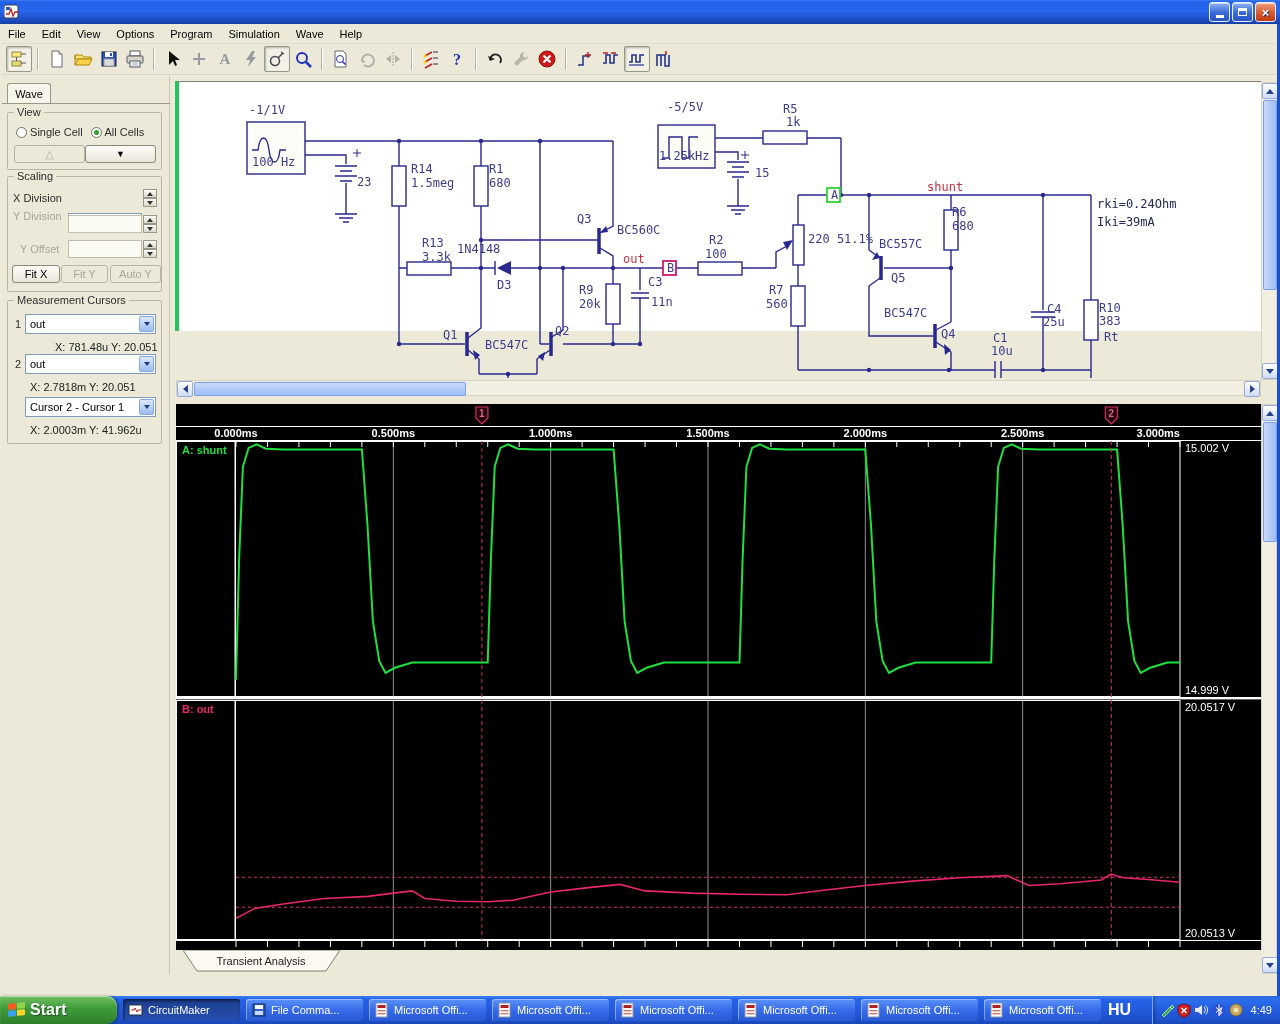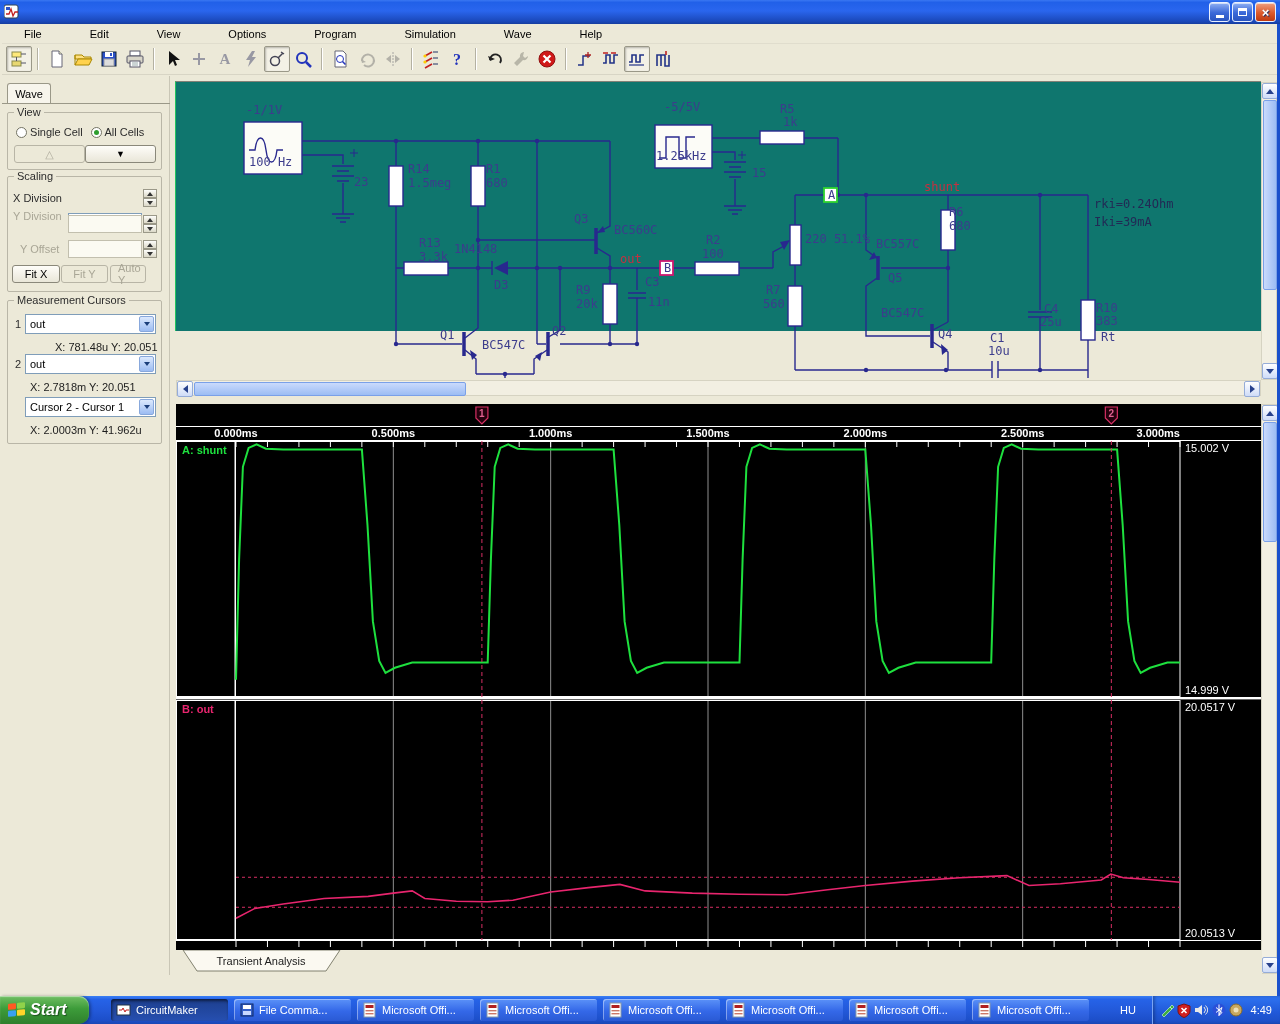--- a/index.html
+++ b/index.html
@@ -17,21 +17,21 @@
     display:flex; align-items:center; justify-content:center;
     background:linear-gradient(180deg,#8fb0f4,#3a68d8 55%,#2a55c0); box-shadow:inset 0 1px 0 rgba(255,255,255,.6); }
   .wbtn.close { background:linear-gradient(180deg,#f0a080,#dd5a2c 55%,#c03a10); }
   .glyph-min { width:8px; height:3px; background:#fff; margin-top:9px; }
   .glyph-rst { width:9px; height:8px; border:1px solid #fff; border-top:3px solid #fff; background:transparent; }
   .wbtn.close span { color:#fff; font-size:13px; font-weight:bold; line-height:1; }
 
   
   #menubar { position:absolute; left:0; top:24px; width:1280px; height:20px; background:#ece9d8;
     display:flex; align-items:center; font-size:11px; border-bottom:1px solid #e0ddcd;}
-  #menubar .mitem { padding:2px 24px; }
+  #menubar .mitem { padding:2px 8px; }
   #toolbar { position:absolute; left:0; top:44px; width:1280px; height:31px; background:#ece9d8;
     display:flex; align-items:center; padding-left:6px; border-bottom:1px solid #d8d5c5; }
   .tbtn { width:26px; height:26px; display:flex; align-items:center; justify-content:center;
     border:1px solid transparent; border-radius:2px; }
   .tbtn.pressed { border:1px solid #9a9888; background:#f3f1e6;
     box-shadow:inset 1px 1px 2px rgba(0,0,0,.25); }
   .tsep { width:2px; height:22px; margin:0 5px; border-left:1px solid #b4b1a2; border-right:1px solid #fff; }
 
   
   #sidebar { position:absolute; left:0; top:76px; width:170px; height:899px; background:#ece9d8;
@@ -59,21 +59,21 @@
   .tri-d { width:0; height:0; border-left:3px solid transparent; border-right:3px solid transparent; border-top:4px solid #333; }
   .combo { position:absolute; height:20px; background:#fff; border:1px solid #7f9db9; font-size:11px;
     padding:3px 0 0 4px; }
   .combo .drop { position:absolute; right:1px; top:1px; width:15px; height:16px; border-radius:2px;
     background:linear-gradient(#dce9fd,#9cbcf2); border:1px solid #88a8dc;
     display:flex; align-items:center; justify-content:center; }
   .readout { position:absolute; font-size:11px; color:#1c1c1c; }
 
   
   #schem-frame { position:absolute; left:175px; top:81px; width:1086px; height:250px;
-    border-top:1px solid #828177; border-left:1px solid #22c55e; background:#0f766e; }
+    border-top:1px solid #828177; border-left:4px solid #22c55e; background:#ffffff; }
   #schem-svg { position:absolute; left:0; top:0; }
   .schem-mono { font-family:"DejaVu Sans Mono", monospace; font-size:12px; }
 
   
   .sb-track { background:#f2efe2; border:1px solid #d6d3c2; }
   .sb-arrow { position:absolute; background:linear-gradient(#fefeff,#cfdcf8); border:1px solid #95acd8;
     border-radius:2px; display:flex; align-items:center; justify-content:center; }
   .sb-thumb { position:absolute; background:linear-gradient(90deg,#cadafc,#9cbdf4); border:1px solid #7aa0e8; border-radius:2px; }
   .sb-thumb.h { background:linear-gradient(#cadafc,#9cbdf4); }
   .arr { width:0; height:0; }
@@ -83,31 +83,31 @@
   .arr.d { border-left:4px solid transparent; border-right:4px solid transparent; border-top:5px solid #27418c; }
 
   
   #waveblock { position:absolute; left:176px; top:404px; width:1086px; height:546px; background:#000; }
   #tabstrip { position:absolute; left:176px; top:950px; width:1086px; height:25px; background:#ece9d8; }
   #bottomstrip { position:absolute; left:0; top:975px; width:1280px; height:21px; background:#ece9d8; }
 
   
   #taskbar { position:absolute; left:0; top:996px; width:1280px; height:28px;
     background:linear-gradient(180deg,#3a80f4 0%,#2663e8 12%,#2258d8 55%,#1c4ec8 88%,#1a47b4 100%); display:flex; align-items:center; }
-  #startbtn { width:89px; height:28px; border-radius:0 10px 10px 0;
+  #startbtn { width:117px; height:28px; border-radius:0 10px 10px 0;
     background:linear-gradient(180deg,#71bf63 0%,#3d9c3a 45%,#2e7f2c 100%);
     box-shadow:inset 0 1px 1px rgba(255,255,255,.5), 2px 0 3px rgba(0,0,0,.3);
     display:flex; align-items:center; gap:4px; padding:0 10px 0 7px;
-    color:#fff; font-style:italic; font-weight:bold; font-size:16px; text-shadow:1px 1px 1px #1d4d1c; }
+    color:#fff; font-weight:bold; font-size:16px; text-shadow:1px 1px 1px #1d4d1c; }
   .task { width:117px; height:22px; margin-left:6px; border-radius:3px; color:#fff; font-size:11px;
     background:linear-gradient(180deg,#5b92f8,#3468e8 55%,#2a5ad4);
     box-shadow:inset 1px 1px 0 rgba(255,255,255,.4);
     display:flex; align-items:center; gap:4px; padding:0 5px; white-space:nowrap; overflow:hidden; }
   .task.active { background:linear-gradient(180deg,#1d3f8e,#264fb0); box-shadow:inset 1px 2px 3px rgba(0,0,0,.55); }
-  #lang { margin-left:24px; color:#fff; font-size:11px; font-weight:normal; padding:3px 7px; }
+  #lang { margin-left:0; color:#fff; font-size:16px; font-weight:bold; padding:3px 7px; }
   #tray { position:absolute; right:0; top:0; height:28px; width:128px;
     background:linear-gradient(180deg,#2f74f2 0%,#2058d8 60%,#1c4ec4 100%);
     border-left:1px solid #7aa4f4; box-shadow:inset 2px 0 3px rgba(0,0,0,.25);
     display:flex; align-items:center; gap:2px; padding:0 8px 0 6px; }
   #tray .clock { color:#fff; font-size:11px; margin-left:5px; }
   .trayicon { width:16px; height:16px; display:flex; align-items:center; justify-content:center; }
 
   
   #rborder { position:absolute; right:0; top:24px; width:3px; height:972px; background:#1a50cc; }
   #lborder { position:absolute; left:0; top:24px; width:2px; height:972px; background:#ece9d8; }
@@ -340,21 +340,21 @@
     <div class="spin" style="left:135px; top:63px;">
         <div>
           <span class="tri-u"></span>
         </div>
         <div>
           <span class="tri-d"></span>
         </div>
       </div>
     <div class="btn" style="left:4px; top:88px; width:48px; height:18px;">Fit X</div>
     <div class="btn dis" style="left:53px; top:88px; width:47px; height:18px;">Fit Y</div>
-    <div class="btn dis" style="left:102px; top:88px; width:36px; height:18px;padding-left:7px;">Auto Y</div>
+    <div class="btn dis" style="left:102px; top:88px; width:51px; height:18px;">Auto Y</div>
   </div>
 
   <div class="grp" style="top:224px; height:144px;">
     <span class="lg">Measurement Cursors</span>
     <span class="lbl" style="left:7px; top:17px;">1</span>
     <div class="combo" style="left:17px; top:13px; width:131px;">
       <span>out</span>
       <span class="drop">
           <span class="tri-d" style="border-top-color:#1b3e7a;"></span>
         </span>
@@ -697,21 +697,21 @@
     <svg width="19" height="19" viewBox="0 0 19 19">
       <g transform="skewY(-6)">
         <rect x="1" y="3" width="8" height="6" rx="1" fill="#ff5a22"></rect>
         <rect x="10" y="3" width="8" height="6" rx="1" fill="#8fd24a"></rect>
         <rect x="1" y="10" width="8" height="6" rx="1" fill="#3aa0f0"></rect>
         <rect x="10" y="10" width="8" height="6" rx="1" fill="#ffd42a"></rect>
       </g>
     </svg>
     <span>Start</span>
   </div>
-  <div id="taskbuttons" style="display:flex; align-items:flex-end;padding-left:16px;">
+  <div id="taskbuttons" style="display:flex; align-items:flex-end;">
       <div class="task active">
         <svg width="16" height="16" viewBox="0 0 16 16">
           <rect x="1" y="3" width="13" height="10" fill="#fff" stroke="#234"></rect>
           <path d="M3 8h3l1-2 2 4 1-2h3" stroke="#c22020" fill="none"></path>
         </svg>
         <span>CircuitMaker</span>
       </div>
       <div class="task">
         <svg width="16" height="16" viewBox="0 0 16 16">
           <rect x="2" y="2" width="12" height="12" fill="#3560c8" stroke="#112a66"></rect>

